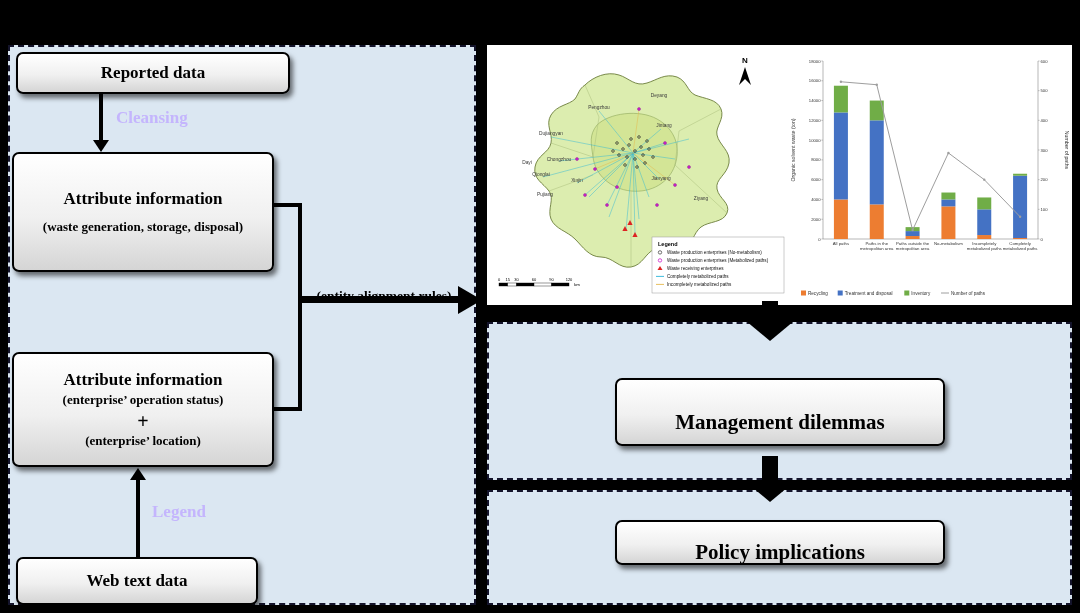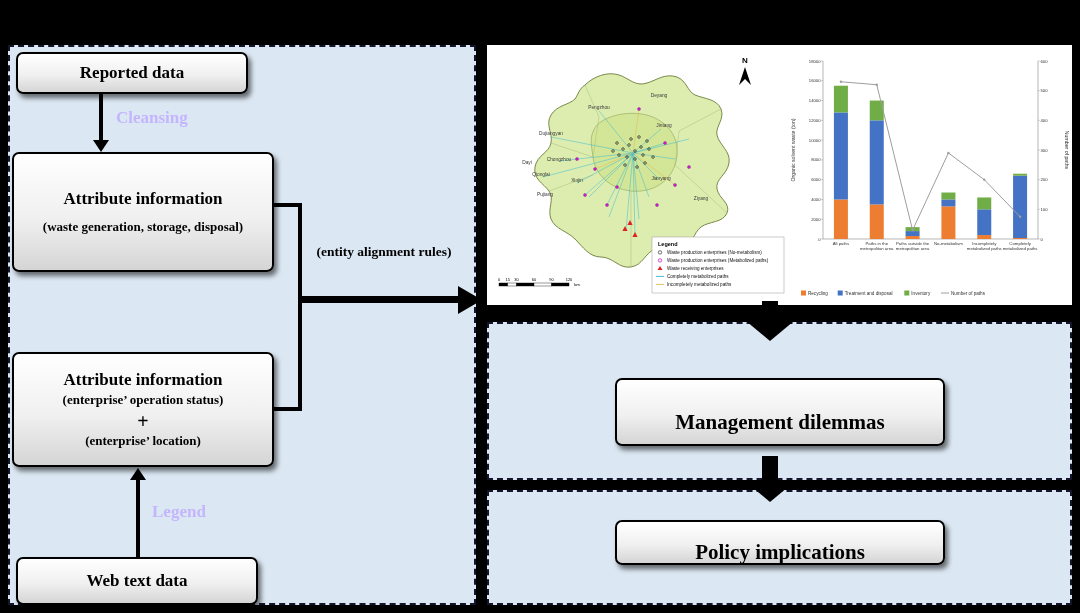--- a/index.html
+++ b/index.html
@@ -19,21 +19,21 @@
   .hline,.vline{position:absolute;background:#000;}
   .vshaft{position:absolute;width:4px;background:#000;}
   .head-down{position:absolute;width:0;height:0;border-left:8px solid transparent;border-right:8px solid transparent;border-top:12px solid #000;}
   .head-up{position:absolute;width:0;height:0;border-left:8px solid transparent;border-right:8px solid transparent;border-bottom:12px solid #000;}
   .head-right{position:absolute;width:0;height:0;border-top:14px solid transparent;border-bottom:14px solid transparent;border-left:24px solid #000;}
   .block-arrow{position:absolute;width:48px;z-index:6;}
   .block-arrow .sh{margin:0 auto;width:16px;background:#000;}
   .block-arrow .hd{width:0;height:0;border-left:24px solid transparent;border-right:24px solid transparent;border-top:20px solid #000;}
   .fusion-label{position:absolute;left:294px;top:244px;width:180px;text-align:center;}
   .fusion-label .l1{font-weight:bold;font-size:18px;color:#000;}
-  .fusion-label .l2{font-weight:bold;font-size:13.5px;color:#000;}
+  .fusion-label .l2{font-weight:bold;font-size:13.5px;color:#000;margin-top:44px;}
   svg text{font-family:"Liberation Sans",sans-serif;}
 </style>
 </head>
 <body>
 
 <div class="stage">
 
   <div class="panel" style="left:8px;top:45px;width:468px;height:560px;"></div>
   <div class="figure-panel">
     <svg id="map-svg" viewBox="0 0 300 256" style="position:absolute;left:2px;top:2px;width:300px;height:256px;">
@@ -225,21 +225,21 @@
           <text x="57.7" y="248" font-size="4.6" text-anchor="start" fill="#333">Treatment and disposal</text>
           <rect x="117.3" y="243.5" width="5" height="5" fill="#70AD47"></rect>
           <text x="124.3" y="248" font-size="4.6" text-anchor="start" fill="#333">Inventory</text>
           <line x1="154" y1="246" x2="162" y2="246" stroke="#9e9e9e" stroke-width="1"></line>
           <text x="164" y="248" font-size="4.6" text-anchor="start" fill="#333">Number of paths</text>
         </svg></div>
   </div>
   <div class="panel" style="left:487px;top:322px;width:585px;height:158px;"></div>
   <div class="panel" style="left:487px;top:490px;width:585px;height:115px;"></div>
 
-  <div class="fbox" style="left:16px;top:52px;width:232px;height:42px;">
+  <div class="fbox" style="left:16px;top:52px;width:274px;height:42px;">
     <span class="t-box">Reported data</span>
   </div>
 
   <div class="vshaft" style="left:99px;top:94px;height:46px;"></div>
   <div class="head-down" style="left:93px;top:140px;"></div>
   <div class="arrow-label" style="left:116px;top:108px;">Cleansing</div>
 
   <div class="fbox" style="left:12px;top:152px;width:262px;height:120px;gap:10px;">
     <span class="t-box">Attribute information</span>
     <span class="t-sub">(waste generation, storage, disposal)</span>

